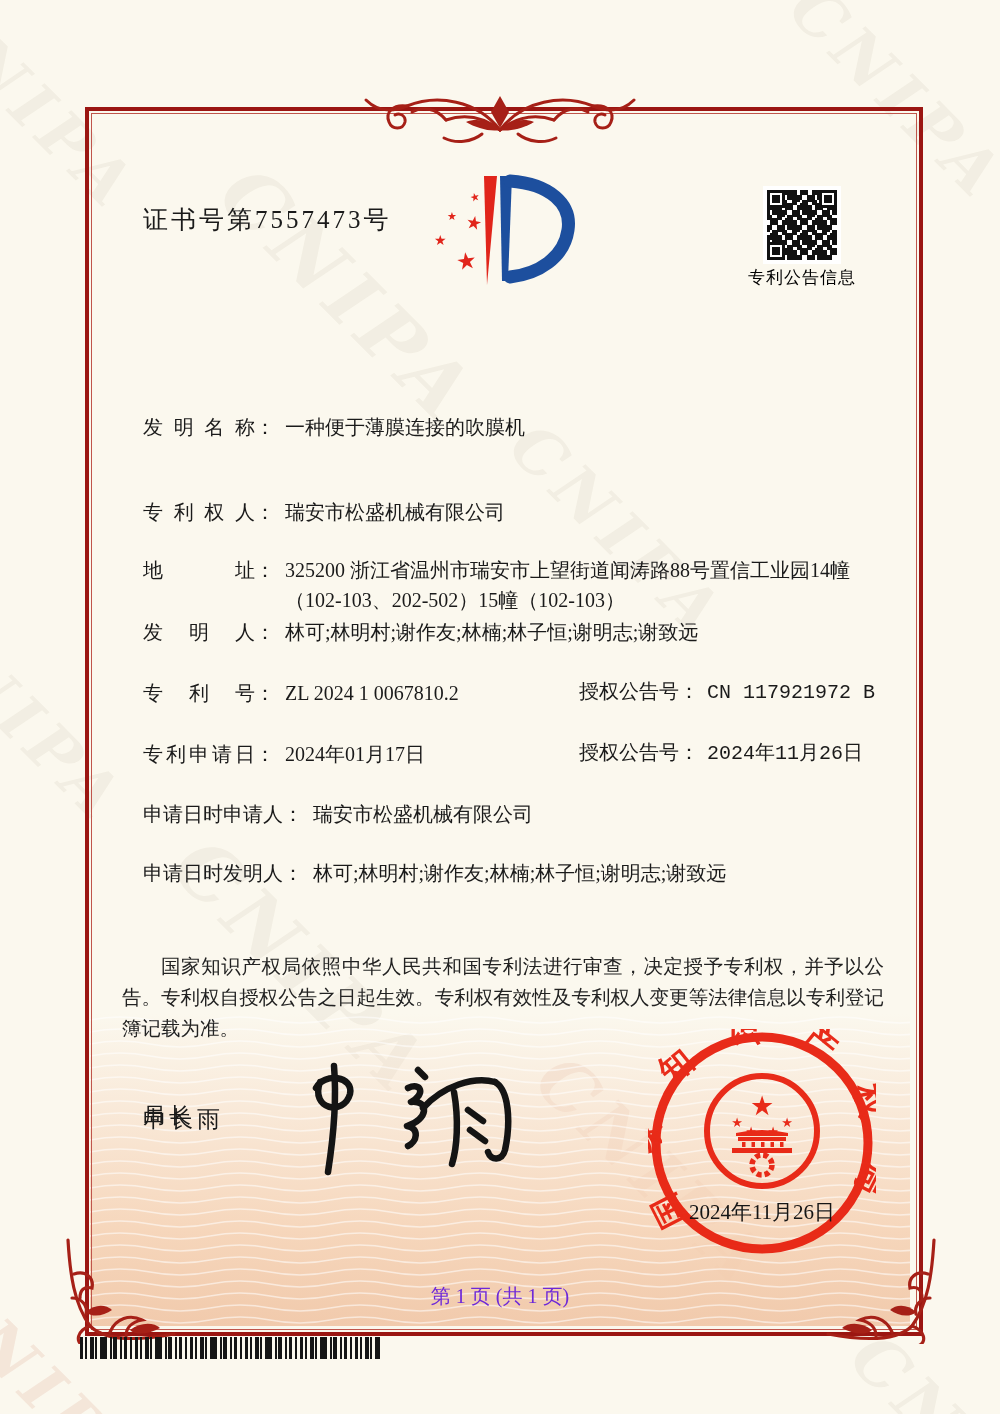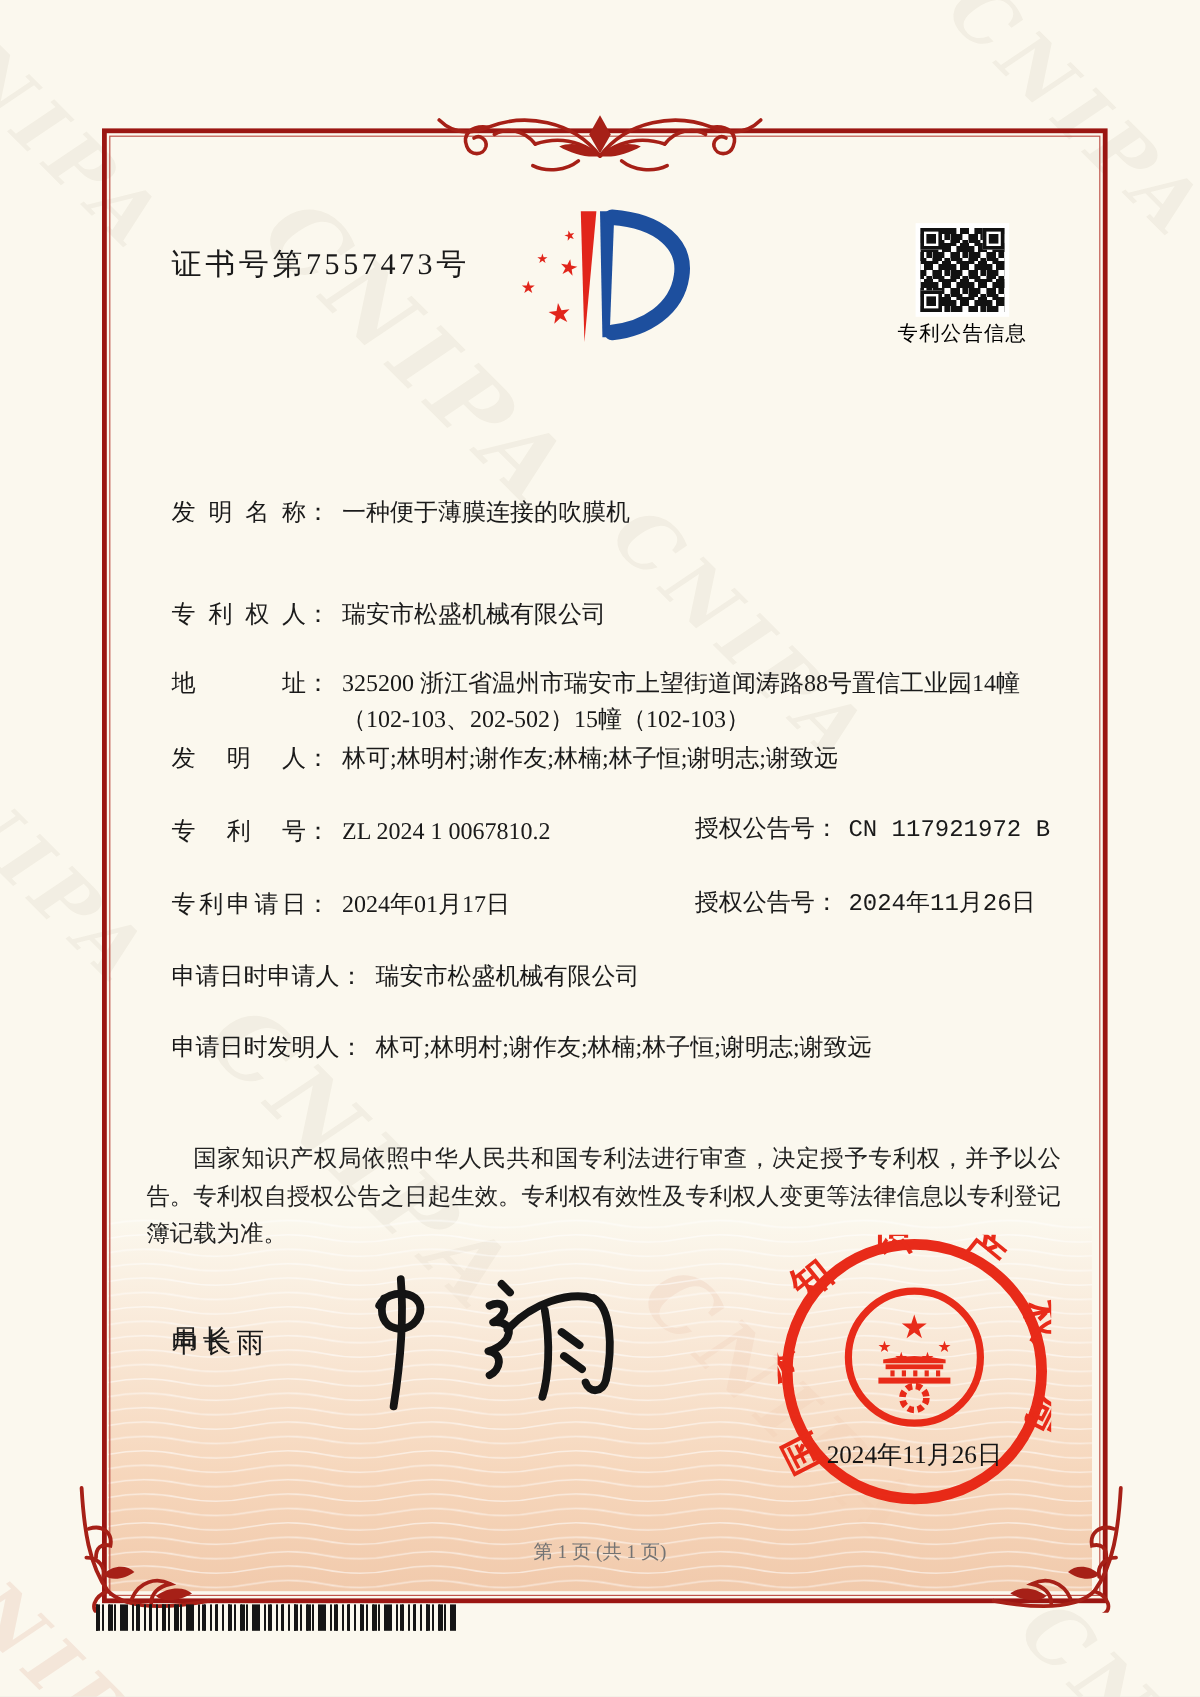--- a/index.html
+++ b/index.html
@@ -46,21 +46,21 @@
   .legal{position:absolute;left:122px;top:951px;width:762px;font-size:19.5px;line-height:31px;
          text-align:justify;text-indent:2em;color:#222;z-index:3;}
   
   .sig-title{position:absolute;left:143px;top:1101px;font-size:22px;letter-spacing:4px;z-index:4;}
   .sig-name{position:absolute;left:143px;top:1104px;font-size:23px;letter-spacing:4px;z-index:4;}
   .sig-hand{position:absolute;left:258px;top:1062px;z-index:4;}
   
   .seal{position:absolute;left:648px;top:1029px;width:228px;height:228px;z-index:4;opacity:.95;}
   .seal-date{position:absolute;left:662px;top:1198px;width:200px;text-align:center;font-size:21px;color:#151515;z-index:5;}
   
-  .footer{position:absolute;left:0;top:1283px;width:100%;text-align:center;font-size:16px;color:#737373;z-index:3;}
+  .footer{position:absolute;left:0;top:1283px;width:100%;text-align:center;font-size:20px;color:#6d28d9;z-index:3;}
   .barcode{position:absolute;left:80px;top:1337px;width:300px;height:22px;z-index:3;
         background:repeating-linear-gradient(90deg,#151515 0 2px,transparent 2px 5px),
                    repeating-linear-gradient(90deg,#151515 0 3px,transparent 3px 11px);}
   
   .orn{position:absolute;z-index:3;pointer-events:none;}
   .orn-top{left:358px;top:74px;}
   .orn-bl{left:60px;top:1234px;}
   .orn-br{left:822px;top:1234px;transform:scaleX(-1);}
 </style>
 </head>

